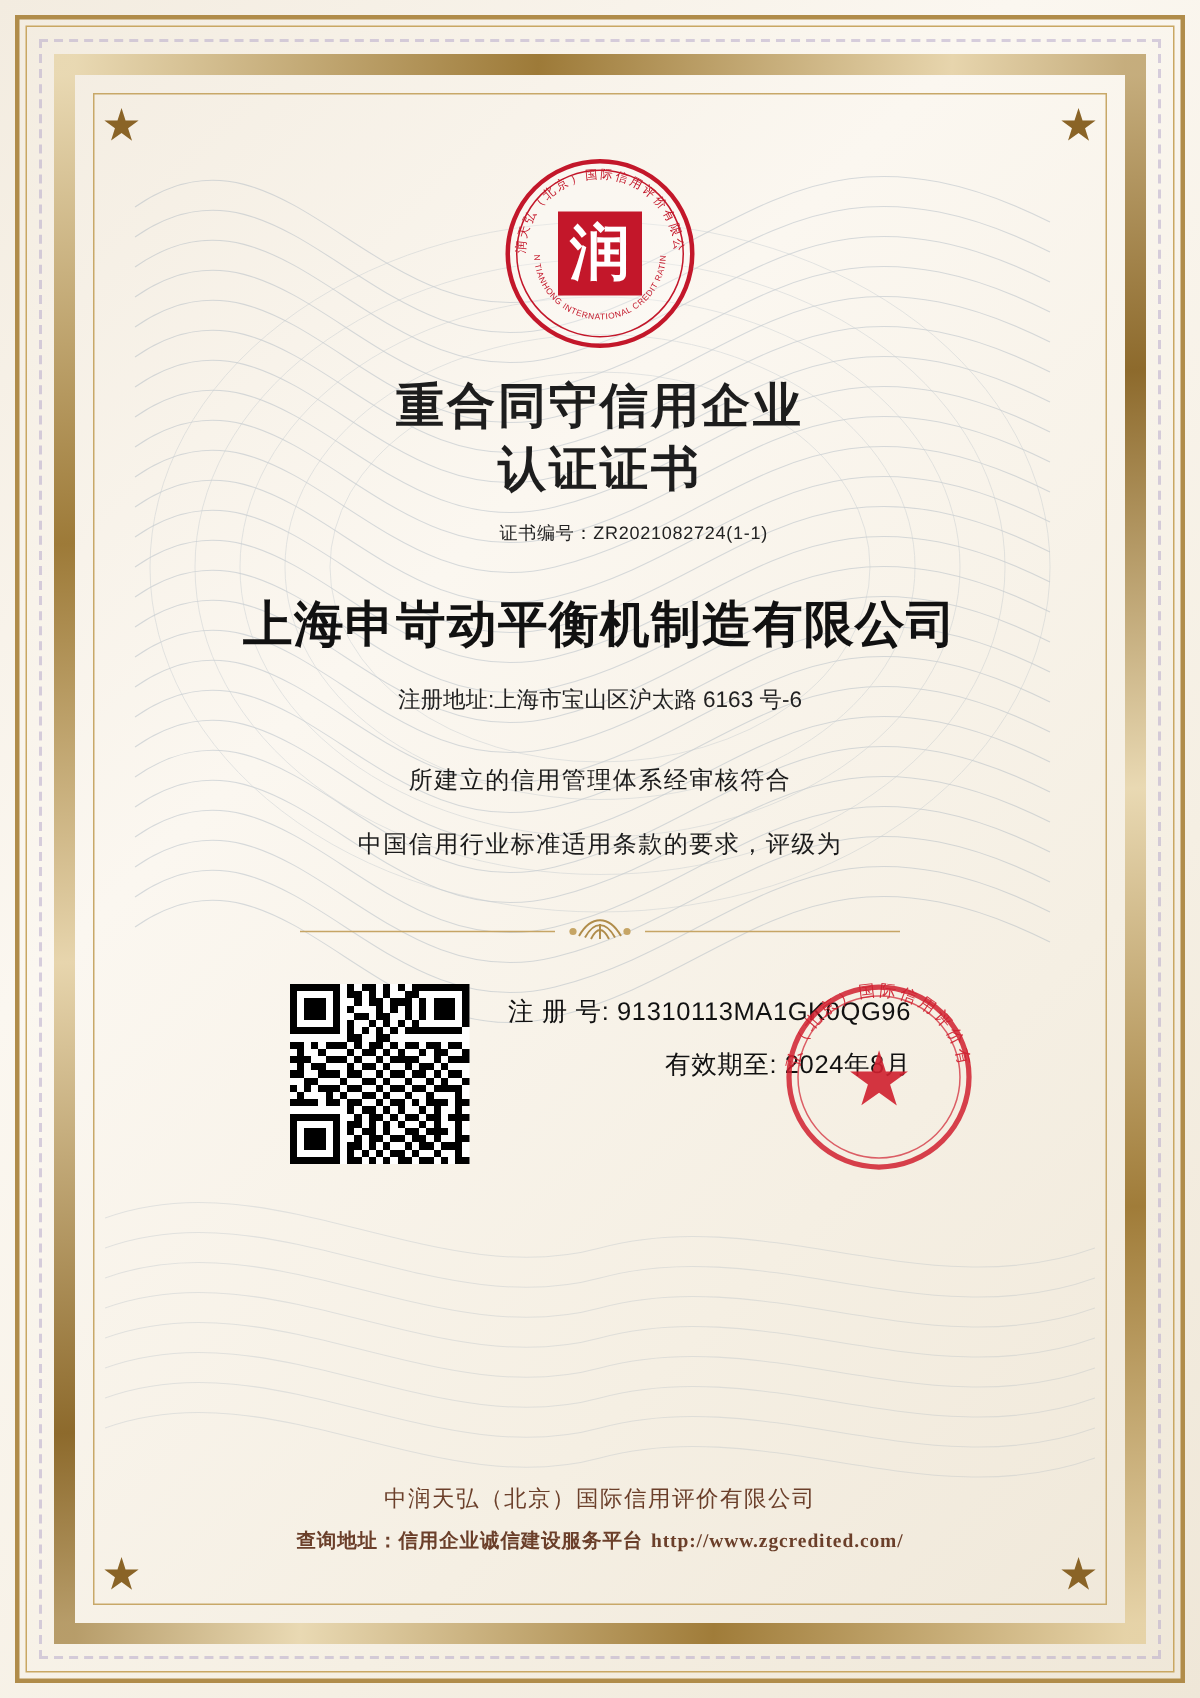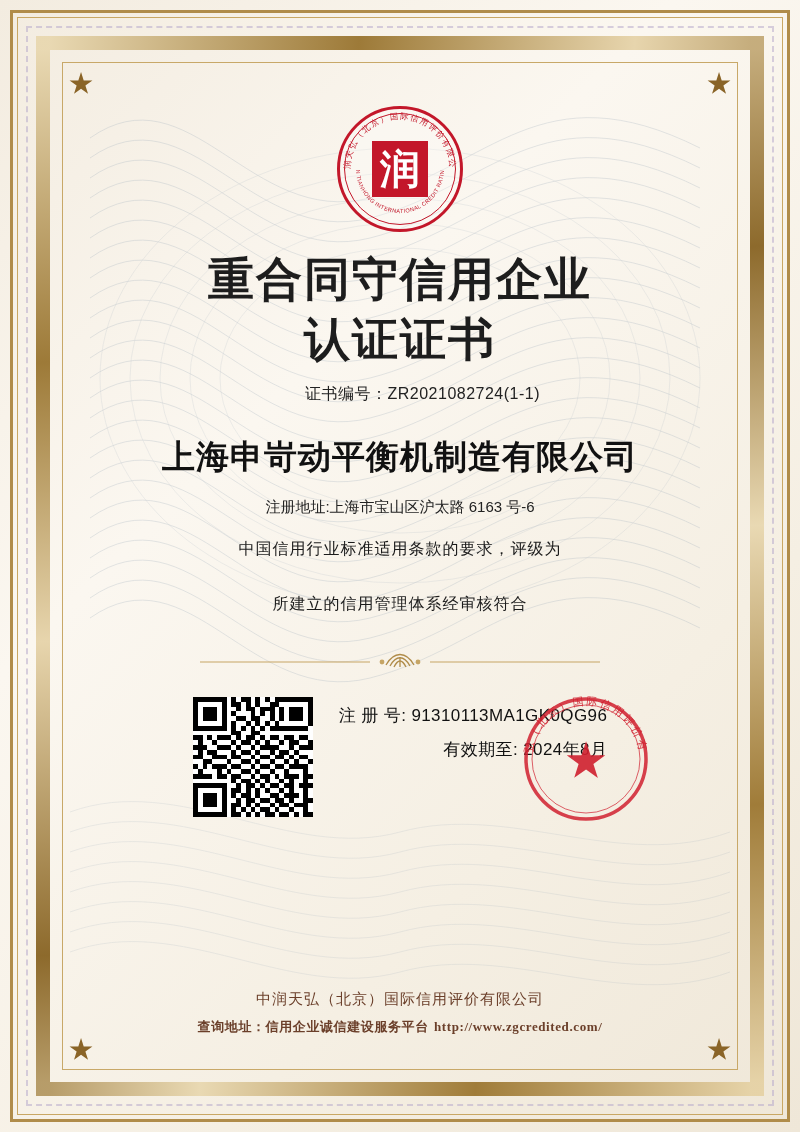--- a/index.html
+++ b/index.html
@@ -104,30 +104,30 @@
     color:#fff;
     font-family:"DejaVu Serif", serif;
     font-size:40px;line-height:56px;
     font-weight:bold;
   }
 
   h1.title{
     margin:18px 0 0;
     font-family:"DejaVu Sans", sans-serif;
     font-weight:bold;
-    font-size:46px;
+    font-size:32px;
     letter-spacing:2px;
     color:#1d1d1d;
     line-height:1.30;
   }
   .title .l2{display:block;}
 
   .cert-no{
     margin-top:14px;
-    font-size:16px;
+    font-size:12px;
     color:#222;
     letter-spacing:.5px;
     margin-left:45px;
   }
 
   .company{
     margin-top:30px;
     font-family:"DejaVu Sans", sans-serif;
     font-weight:bold;
     font-size:33px;
@@ -305,22 +305,22 @@
       <span class="l1">重合同守信用企业</span>
       <span class="l2">认证证书</span>
     </h1>
 
     <div class="cert-no">证书编号：ZR2021082724(1-1)</div>
 
     <div class="company">上海申岢动平衡机制造有限公司</div>
 
     <div class="addr">注册地址:上海市宝山区沪太路 6163 号-6</div>
 
+    <div class="body-line">所建立的信用管理体系经审核符合</div>
     <div class="body-line second">中国信用行业标准适用条款的要求，评级为</div>
-    <div class="body-line">所建立的信用管理体系经审核符合</div>
 
 
     <svg class="divider" viewBox="0 0 420 26">
       <line x1="10" y1="13" x2="180" y2="13" stroke="#c6a565" stroke-width="1"></line>
       <line x1="240" y1="13" x2="410" y2="13" stroke="#c6a565" stroke-width="1"></line>
       <circle cx="192" cy="13" r="2.4" fill="#c6a565"></circle>
       <circle cx="228" cy="13" r="2.4" fill="#c6a565"></circle>
       <path d="M196,16 C204,2 216,2 224,16 M200,17 C206,6 214,6 220,17 M204,18 C208,10 212,10 216,18" fill="none" stroke="#b08c4a" stroke-width="1.3"></path>
       <path d="M210,18 L210,8" stroke="#b08c4a" stroke-width="1.3"></path>
     </svg>

